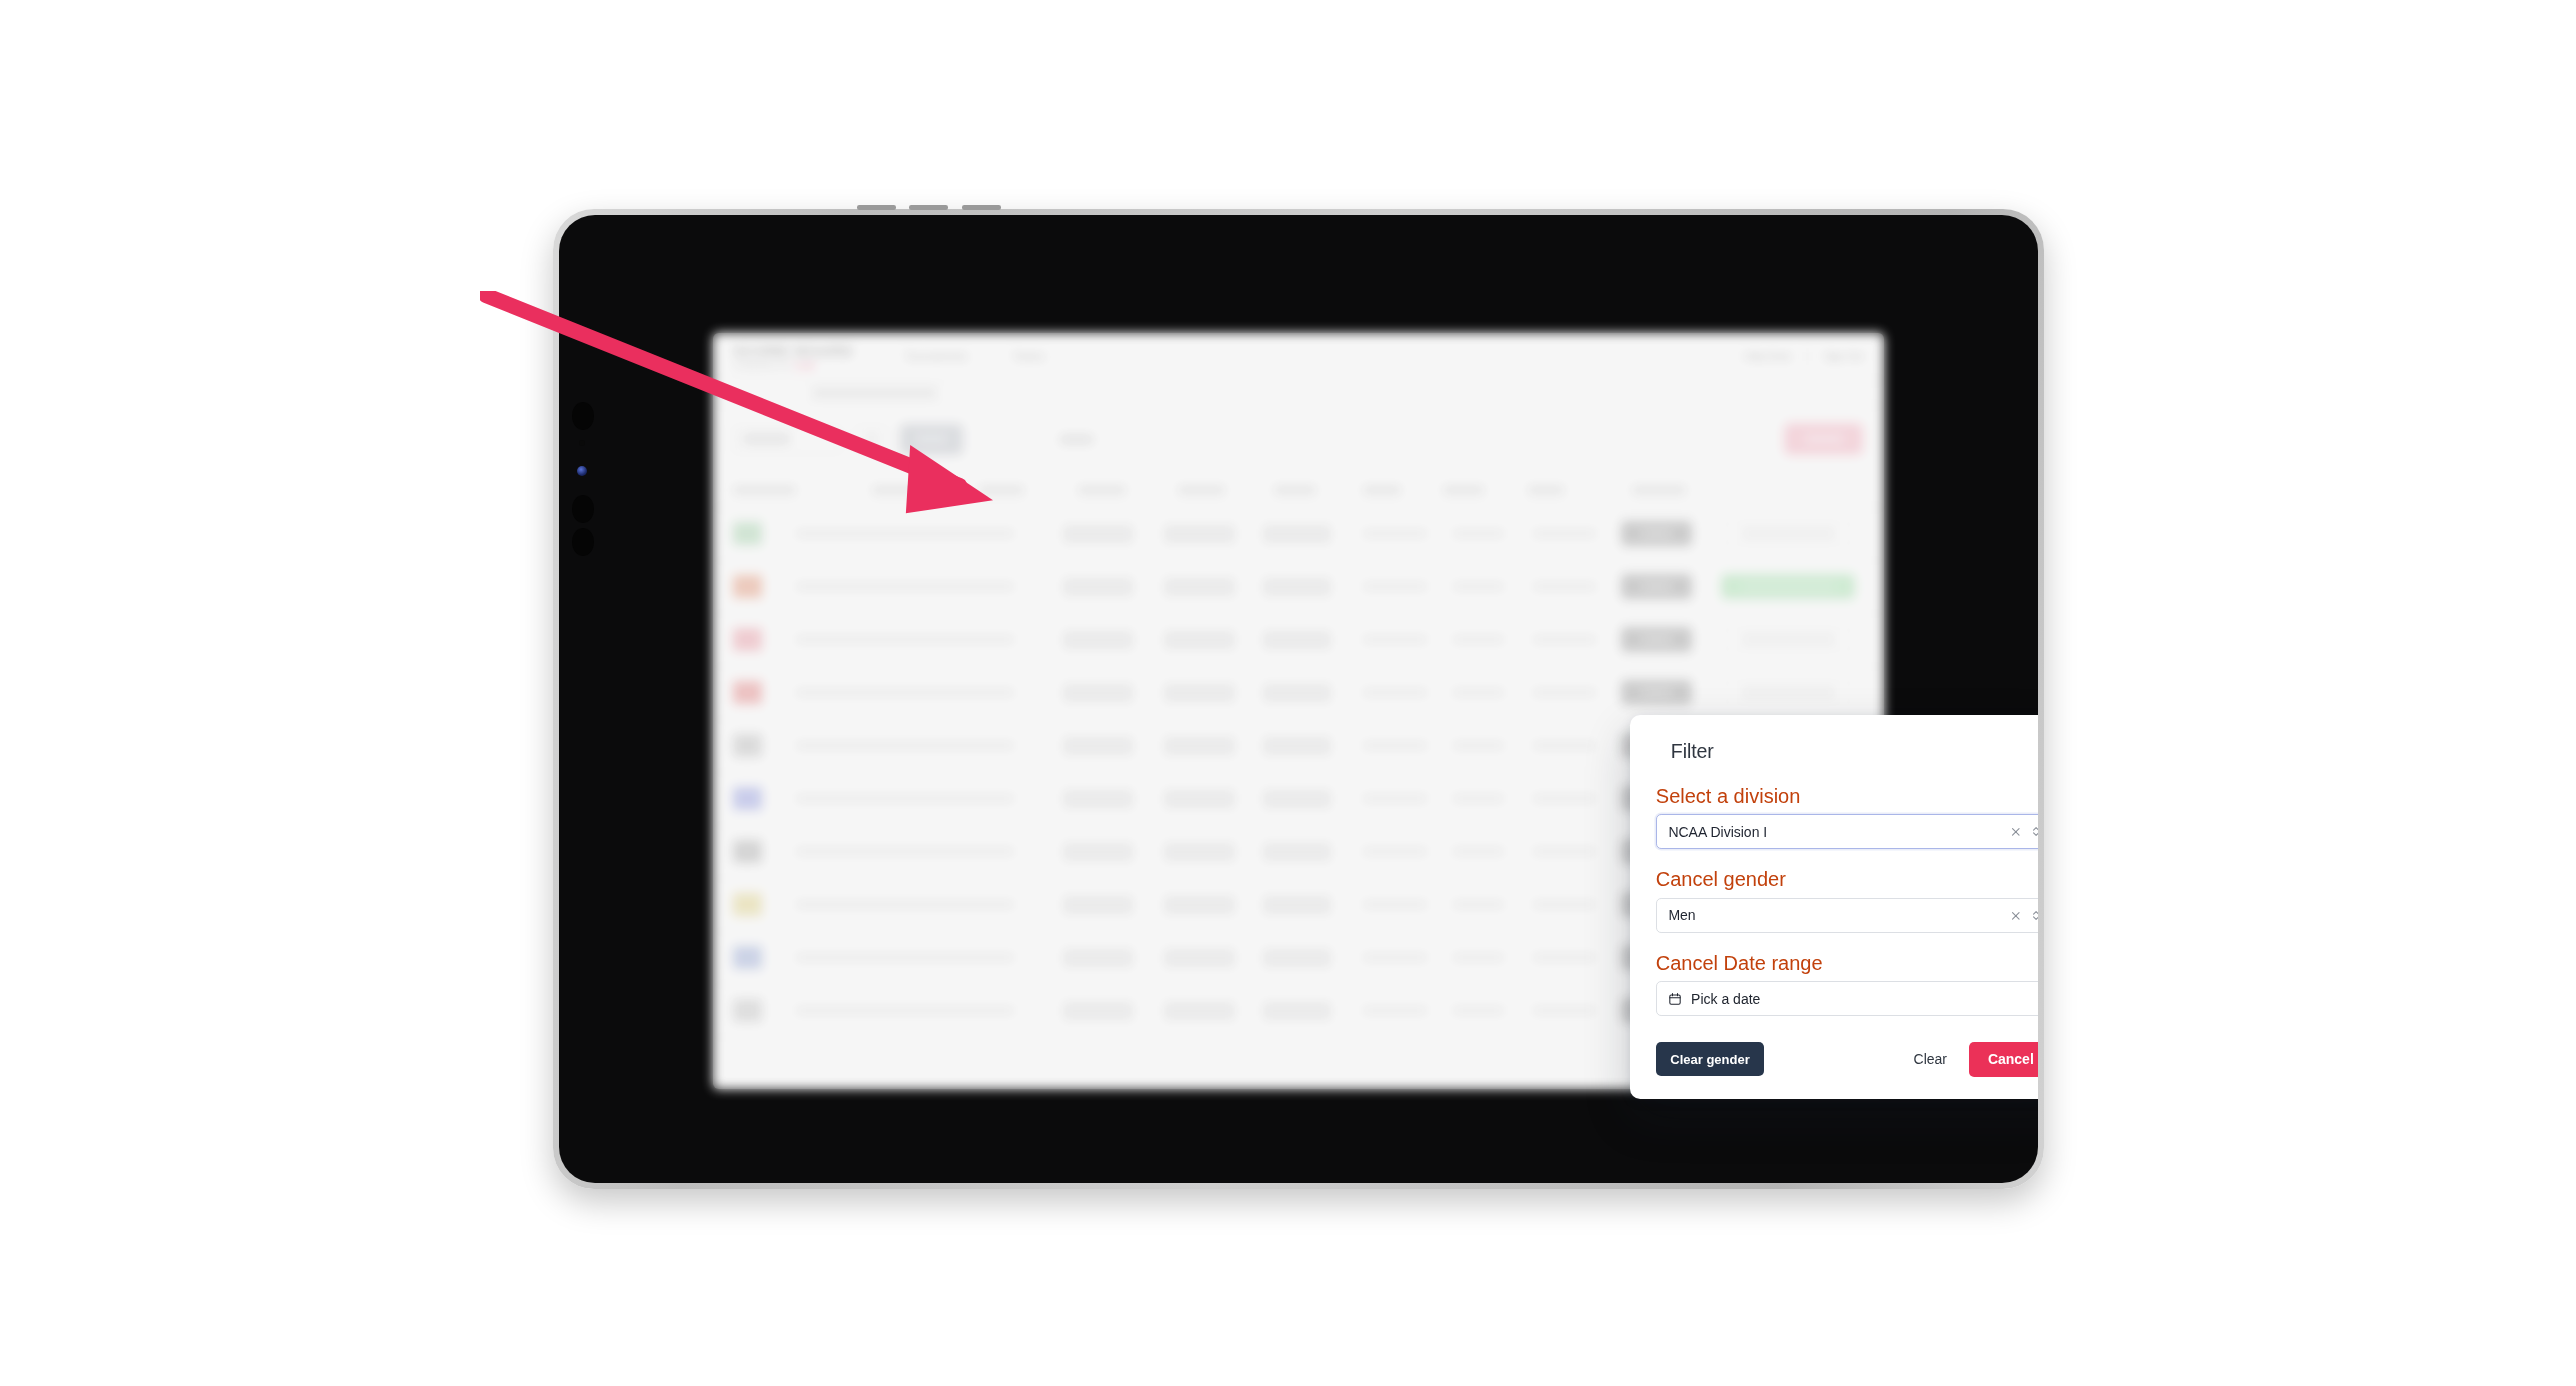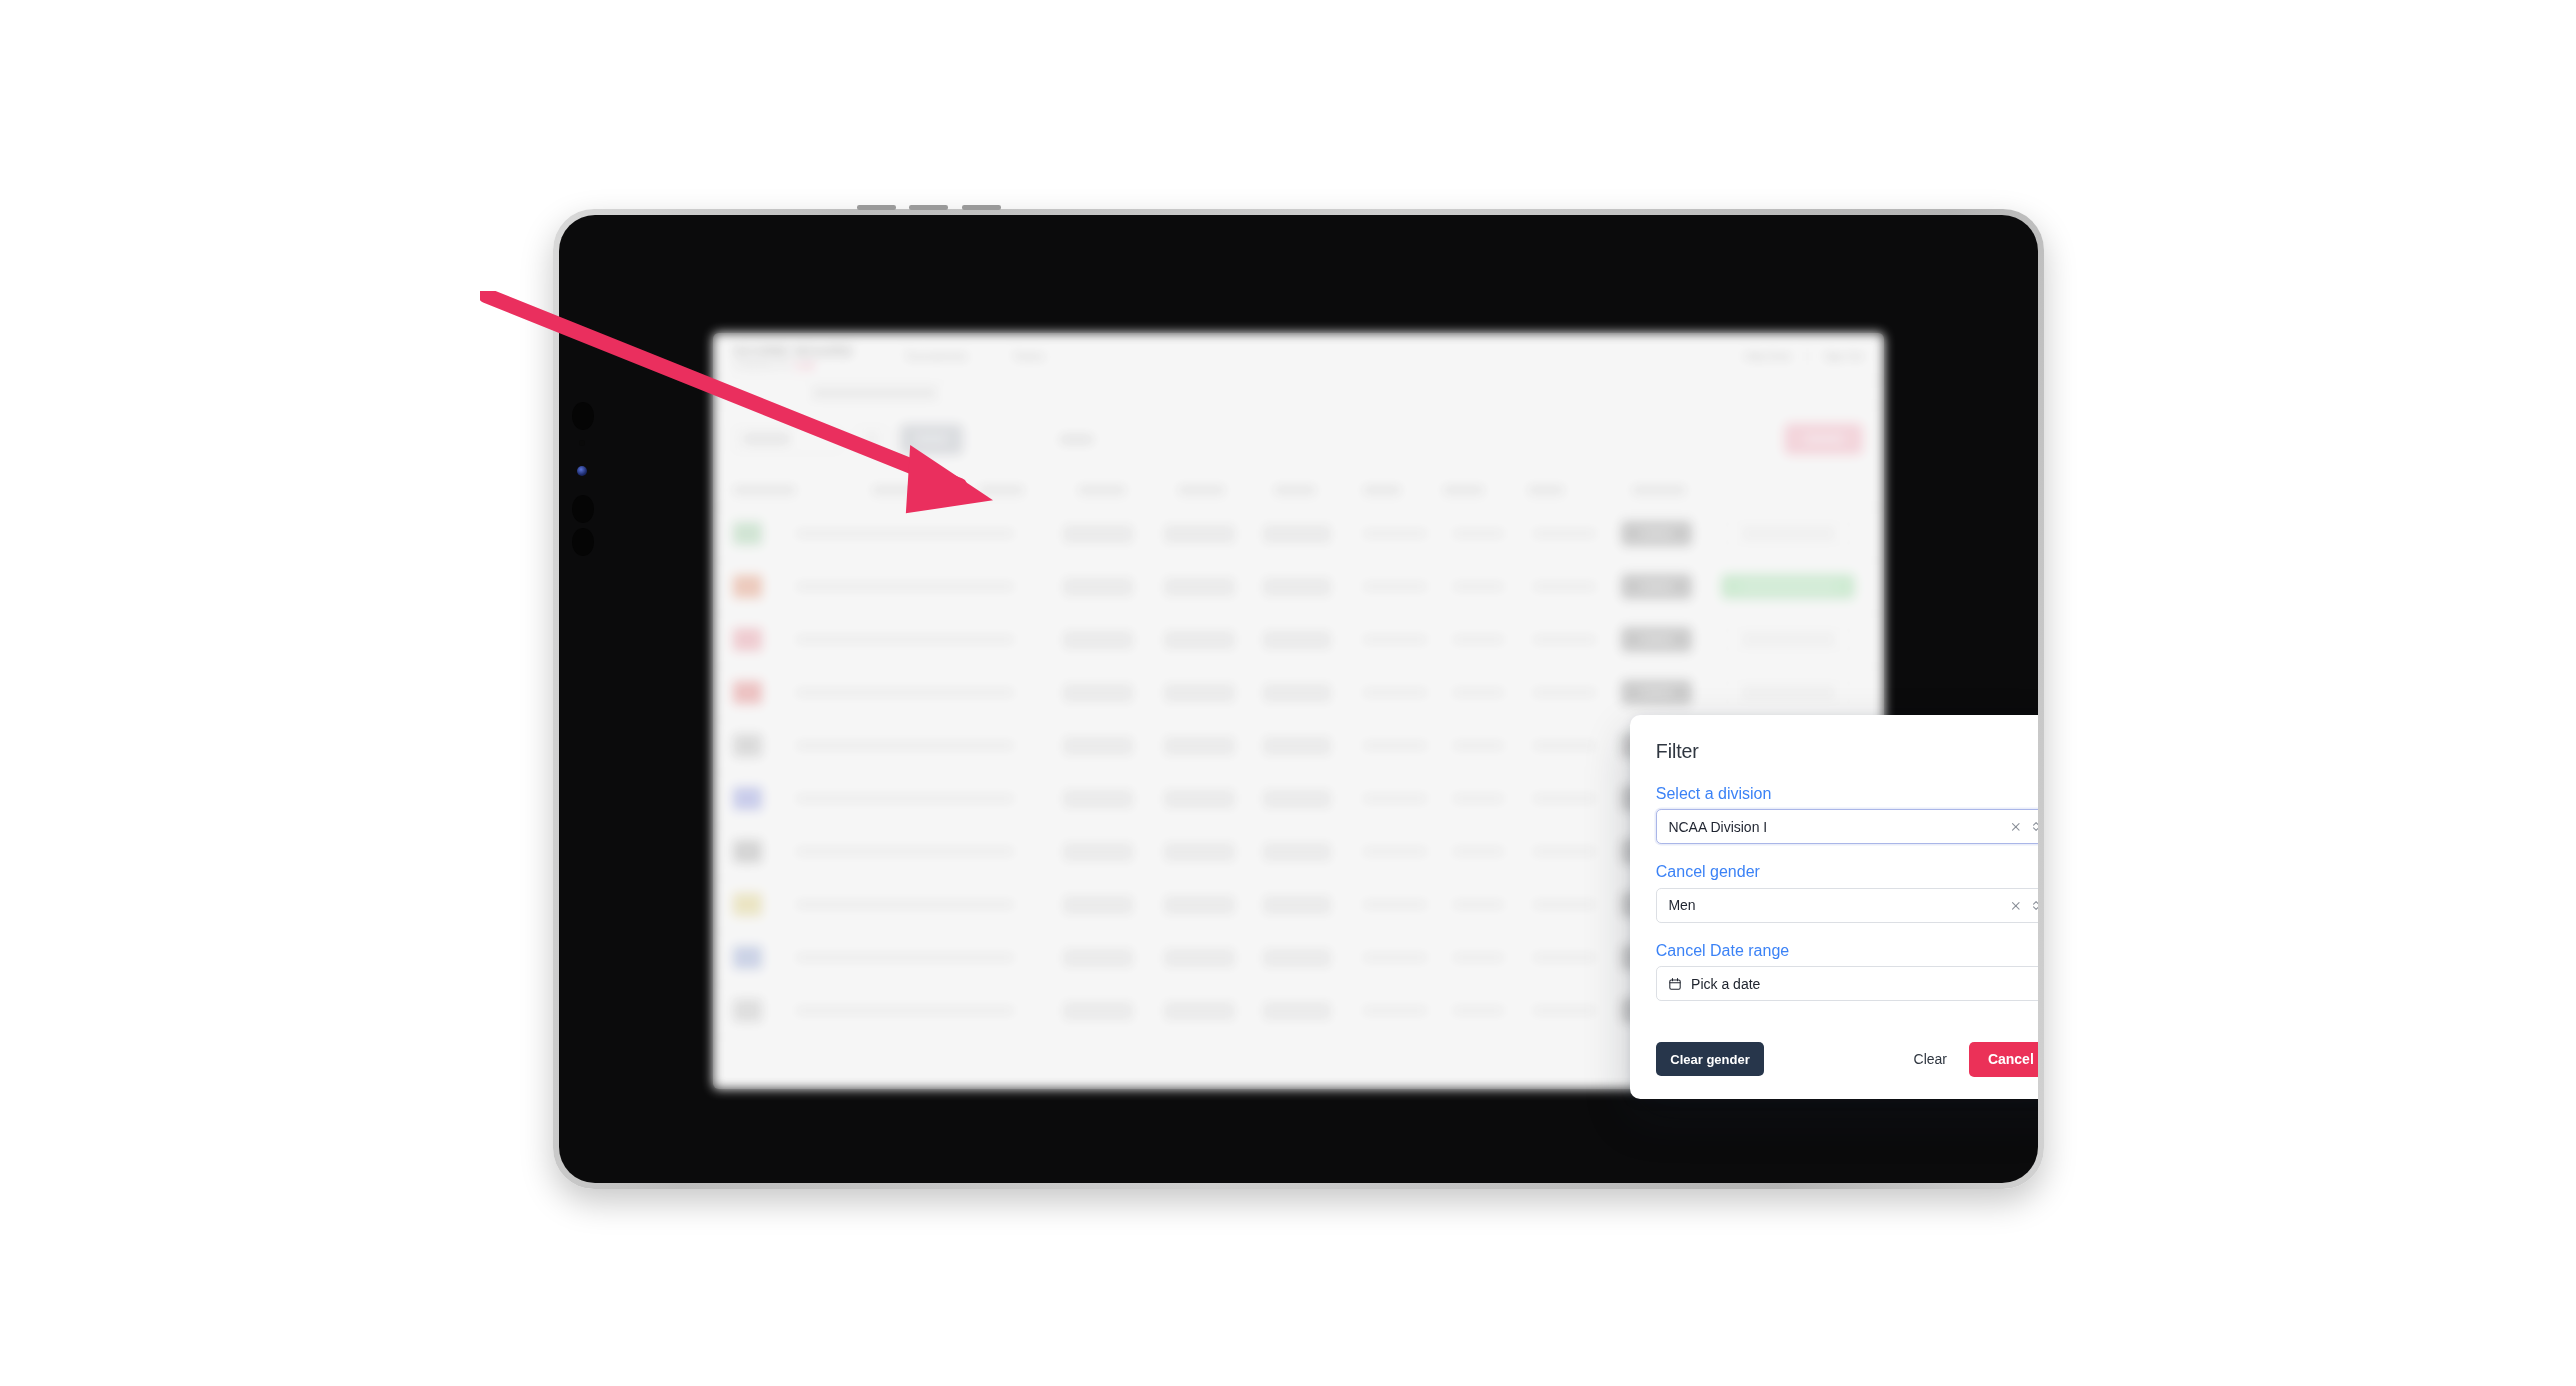--- a/index.html
+++ b/index.html
@@ -197,34 +197,35 @@
     background: #ffffff;
     border-radius: 10.2px;
     box-shadow: 0 19px 47px rgba(22,30,45,0.20), 0 2.9px 10.2px rgba(22,30,45,0.10);
     padding: 25px 26px 22px 26px;
   }
   .modal-title {
     font-size: 19.6px;
     font-weight: 500;
     color: #2f3640;
     letter-spacing: -0.1px;
+    margin-left: 15px;
   }
   .modal-close {
     position: absolute;
     right: 22px; top: 19px;
     width: 25px; height: 25px;
     display:flex; align-items:center; justify-content:center;
     color: #4a5059;
     cursor: pointer;
   }
   .modal-close svg { display:block; }
 
   .field-label {
-    font-size: 16px;
-    color: #3b82f6;
+    font-size: 20px;
+    color: #c2410c;
     margin-top: 19px;
     margin-bottom: 6.5px;
     font-weight: 400;
   }
   .field-label.first { margin-top: 22px; }
 
   .select-box {
     height: 35px;
     border: 0.7px solid #dcdfe4;
     border-radius: 5.1px;

